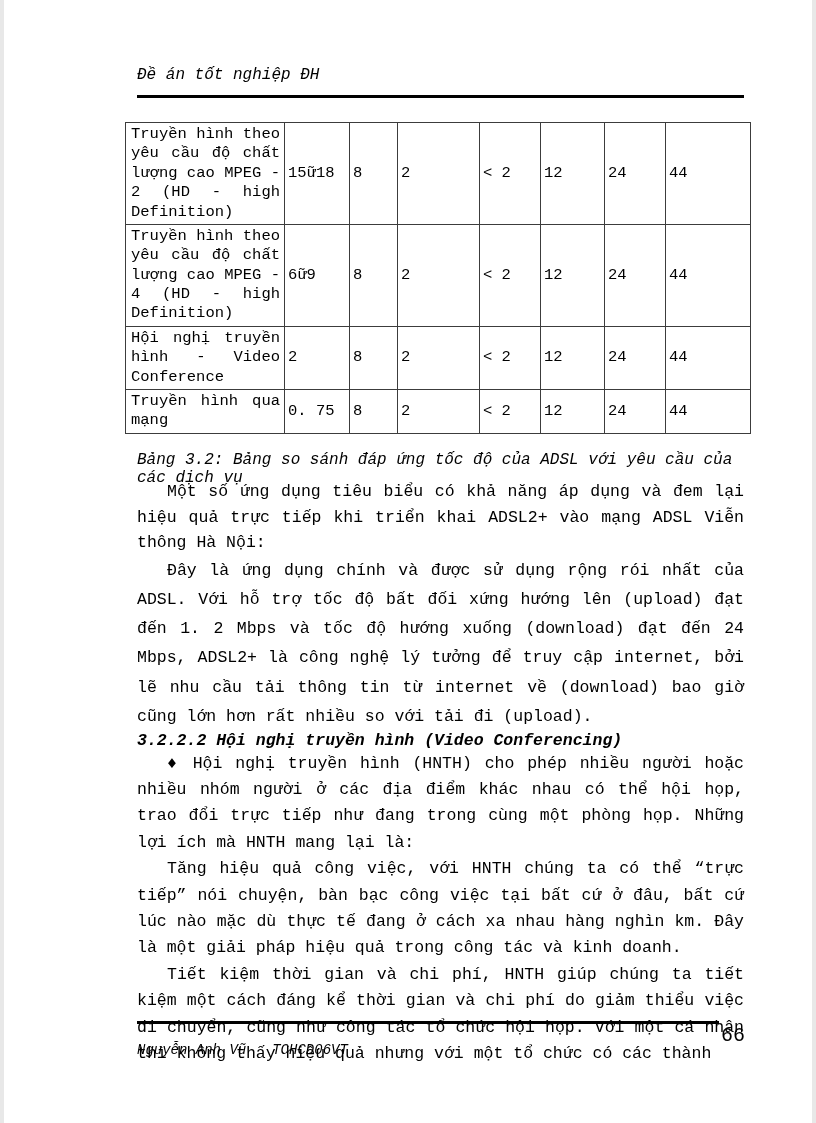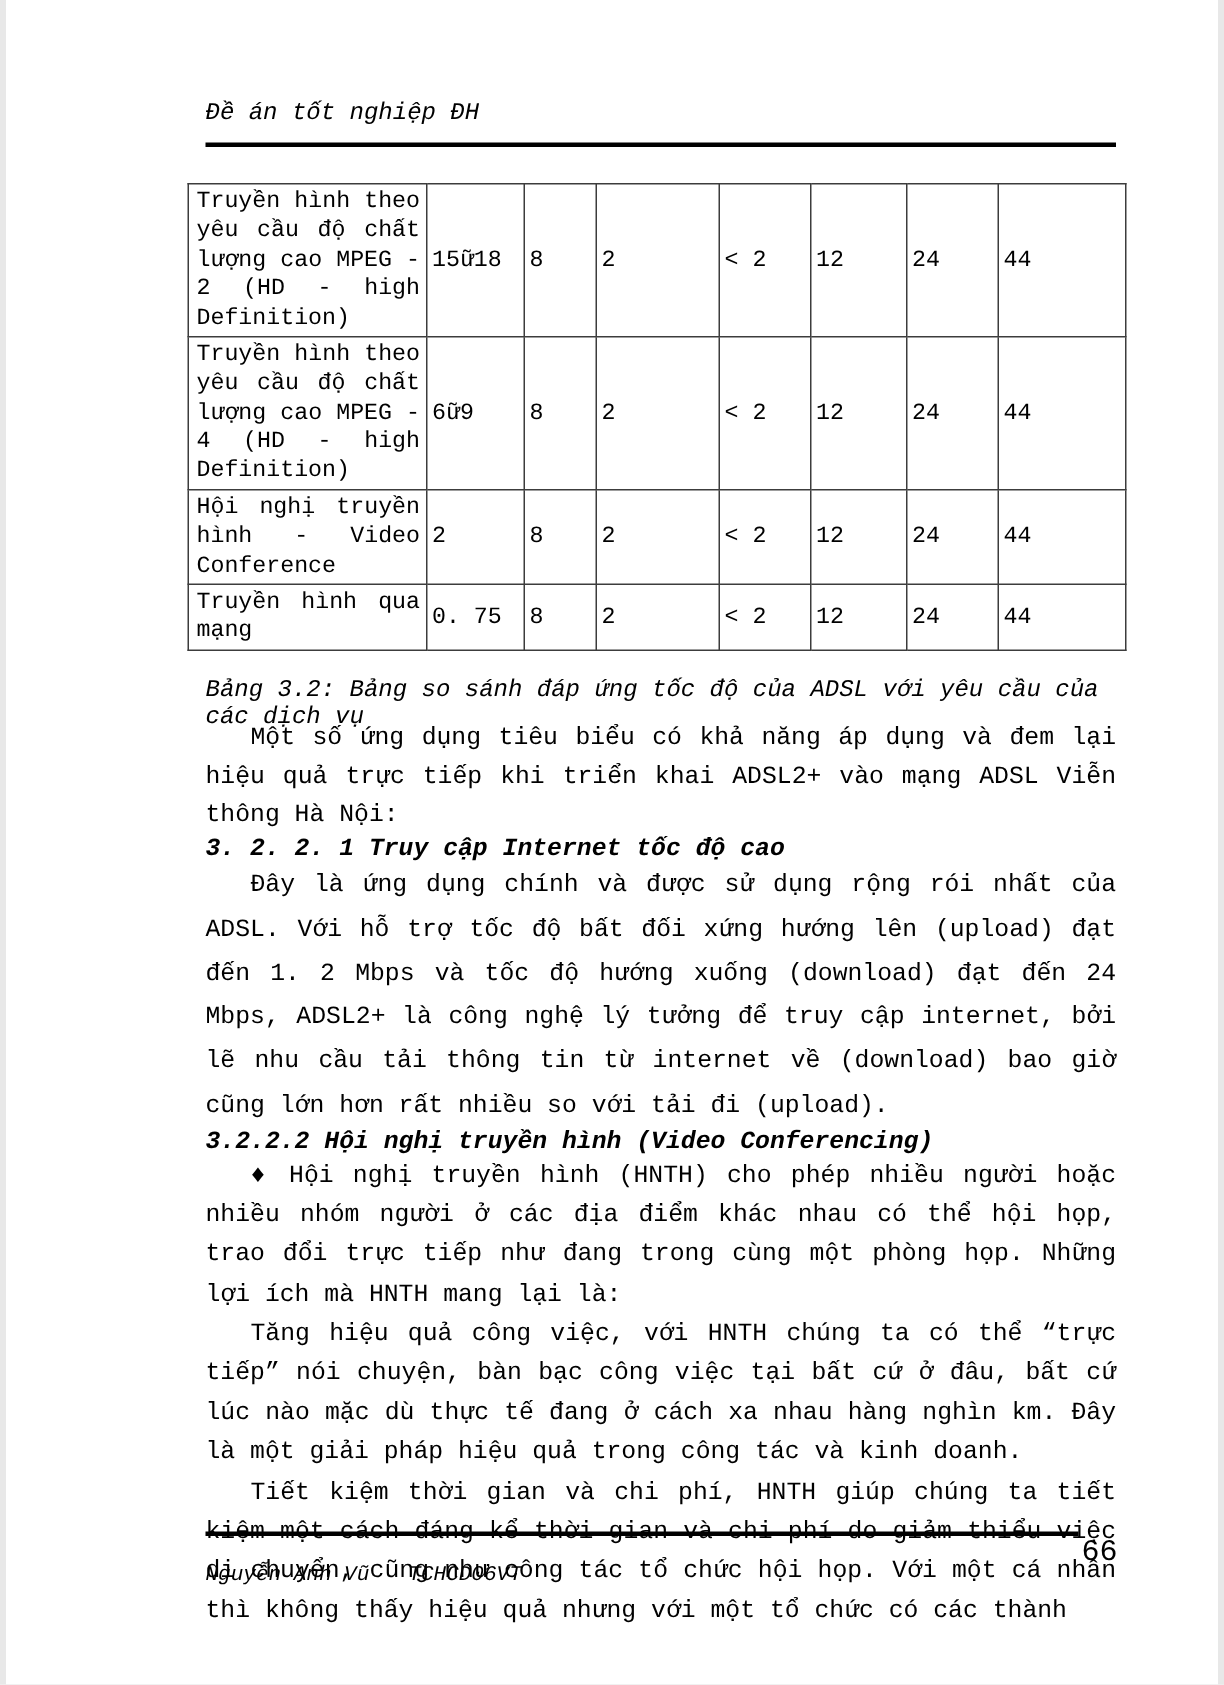--- a/index.html
+++ b/index.html
@@ -142,21 +142,20 @@
         <td>24</td>
         <td>44</td>
       </tr>
     </tbody>
   </table>
 
   <div class="table-caption">Bảng 3.2: Bảng so sánh đáp ứng tốc độ của ADSL với yêu cầu của các dịch vụ</div>
 
   <div class="body-text">
     <p class="p-intro">Một số ứng dụng tiêu biểu có khả năng áp dụng và đem lại hiệu  quả trực tiếp khi triển khai ADSL2+ vào mạng ADSL Viễn thông Hà Nội:</p>
-    <p class="sec-heading h-s1">3. 2. 2. 1 Truy cập Internet tốc độ cao</p>
     <p class="p-s1">Đây là ứng dụng chính và được sử dụng rộng rói nhất của ADSL. Với hỗ trợ tốc độ bất đối xứng hướng lên (upload) đạt đến 1. 2 Mbps và tốc độ hướng xuống (download) đạt đến 24 Mbps, ADSL2+ là công nghệ lý tưởng để truy cập internet, bởi lẽ nhu cầu tải thông tin từ internet về (download) bao giờ cũng lớn hơn rất nhiều so với tải đi (upload).</p>
     <p class="sec-heading h-s2">3.2.2.2 Hội nghị truyền hình (Video Conferencing)</p>
     <p class="p-s2">♦ Hội nghị truyền hình (HNTH) cho phép nhiều người hoặc nhiều nhóm người ở các địa điểm khác nhau có thể hội họp, trao đổi trực tiếp như đang trong cùng một phòng họp. Những lợi ích mà HNTH mang lại là:</p>
     <p class="p-s2b">Tăng hiệu quả công việc, với HNTH chúng ta có thể “trực tiếp” nói chuyện, bàn bạc công việc tại bất cứ ở đâu, bất cứ lúc nào mặc dù thực tế đang ở cách xa nhau hàng nghìn km. Đây là một giải pháp hiệu quả trong công tác và kinh doanh.</p>
     <p class="p-s2b">Tiết kiệm thời gian và chi phí, HNTH giúp chúng ta tiết kiệm một cách đáng kể thời gian và chi phí do giảm thiểu việc di chuyển, cũng như công tác tổ chức hội họp. Với một cá nhân thì không thấy hiệu quả nhưng với một tổ chức có các thành</p>
   </div>
 
   <div class="footer-rule"></div>
   <div class="page-number">66</div>
   <div class="footer-author">

